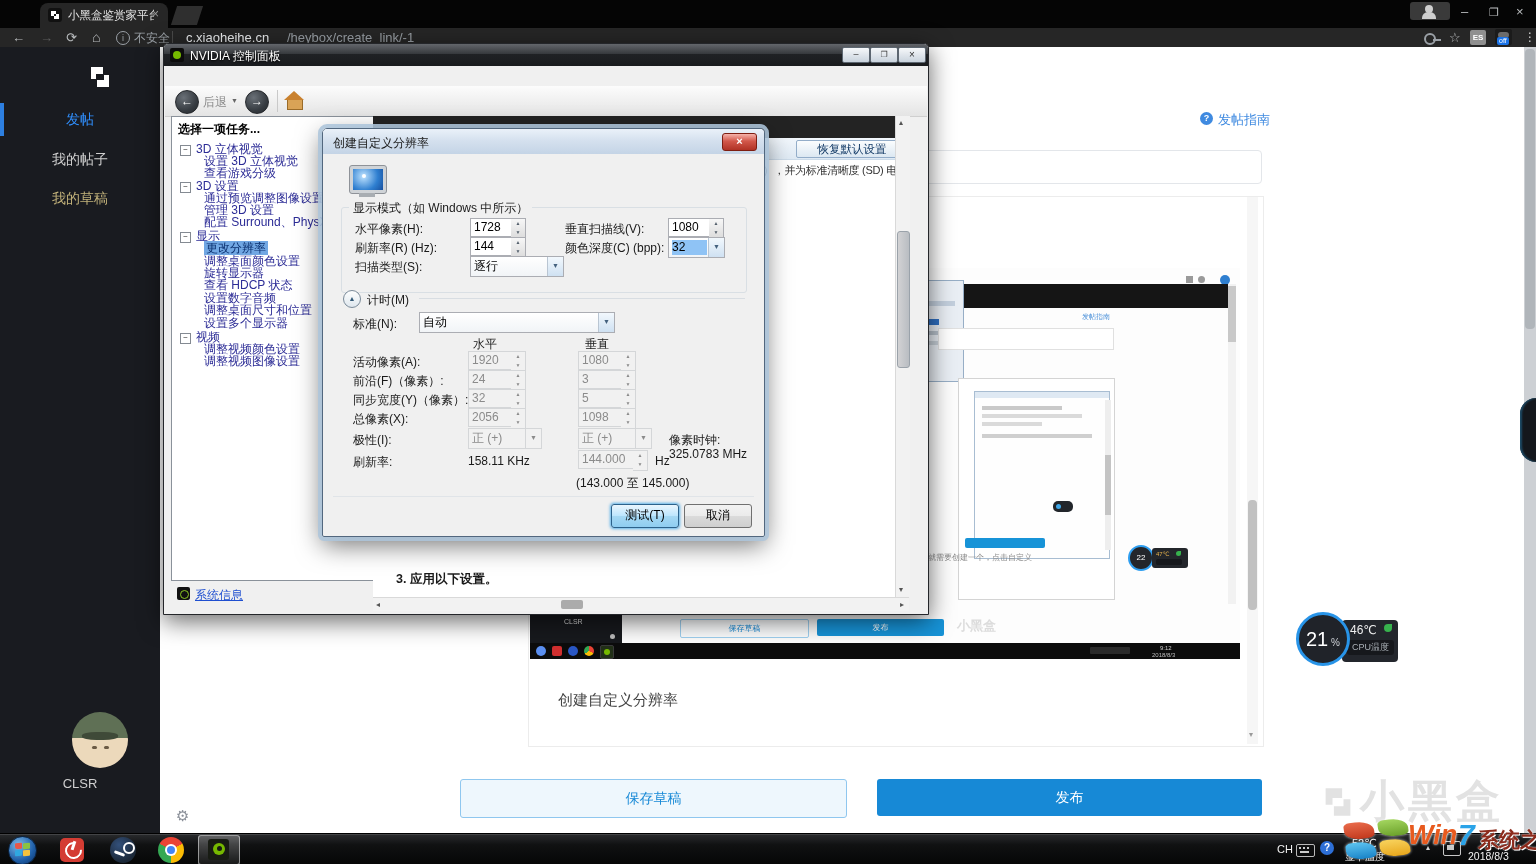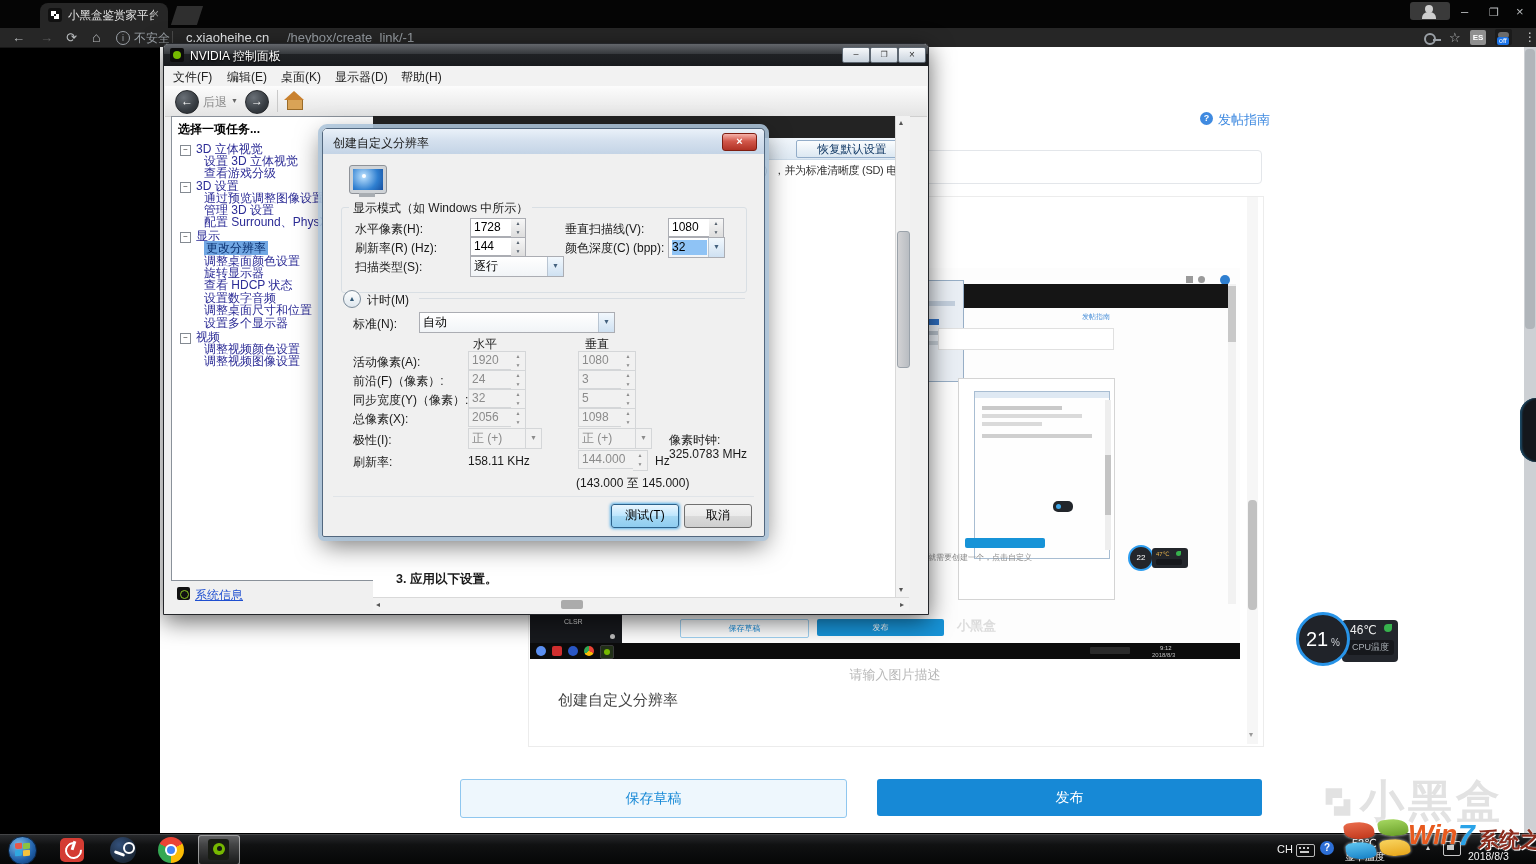--- a/index.html
+++ b/index.html
@@ -107,20 +107,39 @@
   <span class="a" style="left:1470px;top:2px;width:16px;height:15px;background:#8f8f8f;border-radius:2px;color:#fff;font-size:8px;font-weight:bold;text-align:center;line-height:15px;">ES</span>
   <span class="a" style="left:1495px;top:1px;width:17px;height:16px;background:#1b1b1b;border-radius:2px;">
     <span class="a" style="left:3px;top:3px;width:11px;height:6px;border-radius:3px;background:#6b6b6b;"></span>
     <span class="a" style="left:2px;top:8px;background:#1a73e8;color:#fff;font-size:7px;line-height:8px;padding:0 2px;border-radius:2px;">off</span>
   </span>
   <span class="a tbi" style="left:1524px;font-size:12px;color:#d6d6d6;">⋮</span>
 </div>
 
 <div class="a" id="pagebg"></div>
 
+<div class="a" id="sidebar">
+  <span class="a" style="left:84px;top:14px;">
+    <svg width="32" height="32" viewBox="0 0 32 32">
+          <path d="M7 6h12v7h-7v5H7z" fill="#fff"></path>
+          <path d="M25 26H13v-7h7v-5h5z" fill="#fff"></path>
+        </svg>
+  </span>
+  <div class="a" style="left:0;top:56px;width:4px;height:33px;background:#2d7fe0;"></div>
+  <div class="a sbi" style="top:64px;color:#3090ff;">发帖</div>
+  <div class="a sbi" style="top:104px;">我的帖子</div>
+  <div class="a sbi" style="top:143px;color:#c2b27a;">我的草稿</div>
+  <div class="a" style="left:72px;top:665px;width:56px;height:56px;border-radius:50%;overflow:hidden;background:linear-gradient(#5f7055 46%,#ecd9bb 46%);">
+    <span class="a" style="left:10px;top:20px;width:36px;height:8px;background:#3f4a38;border-radius:40%;"></span>
+    <span class="a" style="left:20px;top:34px;width:5px;height:3px;background:#6b5b45;border-radius:2px;"></span>
+    <span class="a" style="left:32px;top:34px;width:5px;height:3px;background:#6b5b45;border-radius:2px;"></span>
+  </div>
+  <div class="a sbi" style="top:729px;font-size:13px;">CLSR</div>
+  <span class="a" style="left:176px;top:760px;color:#8a8f98;font-size:15px;">⚙</span>
+</div>
 
 <span class="a" style="left:1200px;top:112px;width:13px;height:13px;background:#3f8ae0;border-radius:50%;color:#fff;font-size:9px;font-weight:bold;text-align:center;line-height:13px;">?</span>
 <span class="a" style="left:1218px;top:111px;color:#3f8ae0;font-size:13px;">发帖指南</span>
 <div class="a" style="left:545px;top:150px;width:715px;height:32px;border:1px solid #e3e6ea;border-radius:4px;background:#fff;"></div>
 <div class="a" style="left:528px;top:196px;width:734px;height:549px;border:1px solid #ececec;background:#fff;"></div>
 
 <div class="a" style="left:530px;top:268px;width:710px;height:392px;background:#fdfdfd;overflow:hidden;">
 
   <span class="a" style="left:656px;top:8px;width:7px;height:7px;background:#9a9a9a;"></span>
   <span class="a" style="left:668px;top:8px;width:7px;height:7px;background:#9a9a9a;border-radius:50%;"></span>
@@ -182,21 +201,20 @@
     <span class="a" style="left:54px;top:3px;width:10px;height:10px;border-radius:50%;background:conic-gradient(#ea4335 0 33%,#fbbc05 0 66%,#34a853 0 100%);"></span>
     <span class="a" style="left:70px;top:2px;width:12px;height:12px;background:#223018;border:1px solid #3a3a3a;border-radius:2px;">
           <span class="a" style="left:3px;top:3px;width:6px;height:6px;background:#76b900;border-radius:50%;"></span>
         </span>
     <span class="a" style="left:630px;top:2px;font-size:6px;color:#ccc;">9:12</span>
     <span class="a" style="left:622px;top:9px;font-size:6px;color:#bbb;">2018/8/3</span>
     <span class="a" style="left:560px;top:4px;width:40px;height:7px;background:#2a2a2a;border-radius:1px;"></span>
   </div>
 </div>
 
-<div class="a" style="left:528px;top:666px;width:734px;text-align:center;color:#b8b8b8;font-size:13px;">请输入图片描述</div>
 <div class="a" style="left:558px;top:691px;color:#444;font-size:15px;">创建自定义分辨率</div>
 
 <div class="a btn-save" style="left:460px;top:779px;width:385px;height:37px;border-radius:3px;font-size:14px;text-align:center;line-height:37px;">保存草稿</div>
 <div class="a btn-pub" style="left:877px;top:779px;width:385px;height:37px;border-radius:3px;font-size:14px;text-align:center;line-height:37px;">发布</div>
 
 <div class="a" style="left:1247px;top:197px;width:11px;height:547px;background:#f6f6f6;">
   <span class="a" style="left:1px;top:303px;width:9px;height:110px;background:#c1c1c1;border-radius:4px;"></span>
   <span class="a" style="left:2px;top:533px;color:#9a9a9a;font-size:8px;">▾</span>
 </div>
 
@@ -215,27 +233,20 @@
 
 <div class="a" id="nv">
   <div class="a" id="nvtitle">
     <span class="a" style="left:6px;top:4px;width:14px;height:14px;background:#0c0c0c;border-radius:2px;">
           <span class="a" style="left:3px;top:3px;width:8px;height:8px;background:#76b900;border-radius:50%;"></span>
         </span>
     <span class="a" style="left:26px;top:4px;text-shadow:0 1px 2px #000;">NVIDIA 控制面板</span>
     <span class="a" style="left:678px;top:3px;width:26px;height:14px;background:linear-gradient(#f6f8fa,#c9d3dd);border:1px solid #5c6670;border-radius:2px;color:#333;font-size:9px;text-align:center;line-height:12px;">–</span>
     <span class="a" style="left:706px;top:3px;width:26px;height:14px;background:linear-gradient(#f6f8fa,#c9d3dd);border:1px solid #5c6670;border-radius:2px;color:#333;font-size:8px;text-align:center;line-height:13px;">❐</span>
     <span class="a" style="left:734px;top:3px;width:26px;height:14px;background:linear-gradient(#f6f8fa,#c9d3dd);border:1px solid #5c6670;border-radius:2px;color:#333;font-size:10px;text-align:center;line-height:13px;">×</span>
-  </div>
-  <div class="a" id="nvmenu">
-    <span class="a" style="left:8px;top:3px;">文件(F)</span>
-    <span class="a" style="left:62px;top:3px;">编辑(E)</span>
-    <span class="a" style="left:116px;top:3px;">桌面(K)</span>
-    <span class="a" style="left:170px;top:3px;">显示器(D)</span>
-    <span class="a" style="left:236px;top:3px;">帮助(H)</span>
   </div>
   <div class="a" id="nvtools">
     <span class="a navc" style="left:10px;top:4px;">←</span>
     <span class="a" style="left:38px;top:8px;color:#8a8a8a;font-size:12px;">后退</span>
     <span class="a" style="left:66px;top:11px;color:#666;font-size:7px;">▼</span>
     <span class="a navc" style="left:80px;top:4px;">→</span>
     <span class="a" style="left:112px;top:4px;width:1px;height:22px;background:#c9c9c9;"></span>
     <span class="a" style="left:122px;top:13px;width:14px;height:9px;background:#d9a356;border:1px solid #9a6b28;"></span>
     <span class="a" style="left:119px;top:5px;width:0;height:0;border-left:10px solid transparent;border-right:10px solid transparent;border-bottom:9px solid #c9812e;"></span>
   </div>

